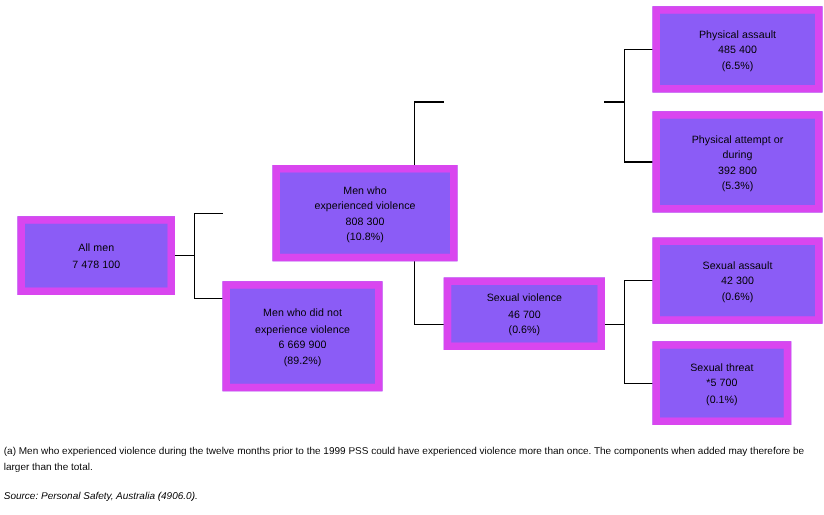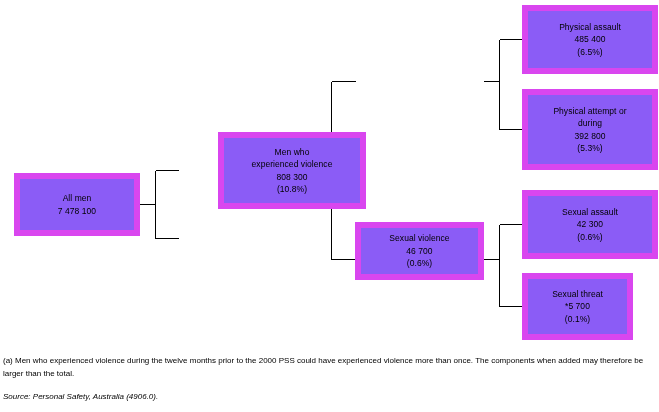--- a/index.html
+++ b/index.html
@@ -97,20 +97,26 @@
     <span class="ln">7 478 100</span>
   </div>
 
   <div class="node" style="left:178px; top:132px; width:148px; height:77px;margin-left:40px;">
     <span class="ln">Men who</span>
     <span class="ln">experienced violence</span>
     <span class="ln">808 300</span>
     <span class="ln">(10.8%)</span>
   </div>
 
+  <div class="node" style="left:178px; top:225px; width:128px; height:88px;">
+    <span class="ln">Men who did not</span>
+    <span class="ln">experience violence</span>
+    <span class="ln">6 669 900</span>
+    <span class="ln">(89.2%)</span>
+  </div>
 
 
   <div class="node" style="left:355px; top:222px; width:129px; height:58px;">
     <span class="ln">Sexual violence</span>
     <span class="ln">46 700</span>
     <span class="ln">(0.6%)</span>
   </div>
 
   <div class="node" style="left:522px; top:5px; width:136px; height:69px;">
     <span class="ln">Physical assault</span>
@@ -131,17 +137,17 @@
     <span class="ln">(0.6%)</span>
   </div>
 
   <div class="node" style="left:522px; top:273px; width:111px; height:67px;">
     <span class="ln">Sexual threat</span>
     <span class="ln">*5 700</span>
     <span class="ln">(0.1%)</span>
   </div>
 
   <div class="notes">
-    <p class="footnote">(a) Men who experienced violence during the twelve months prior to the 2000 PSS could have experienced violence more than once. The components when added may therefore be larger than the total.</p>
+    <p class="footnote">(a) Men who experienced violence during the twelve months prior to the 1999 PSS could have experienced violence more than once. The components when added may therefore be larger than the total.</p>
     <p class="source">Source: Personal Safety, Australia (4906.0).</p>
   </div>
 
 </div>
 
 </body></html>

